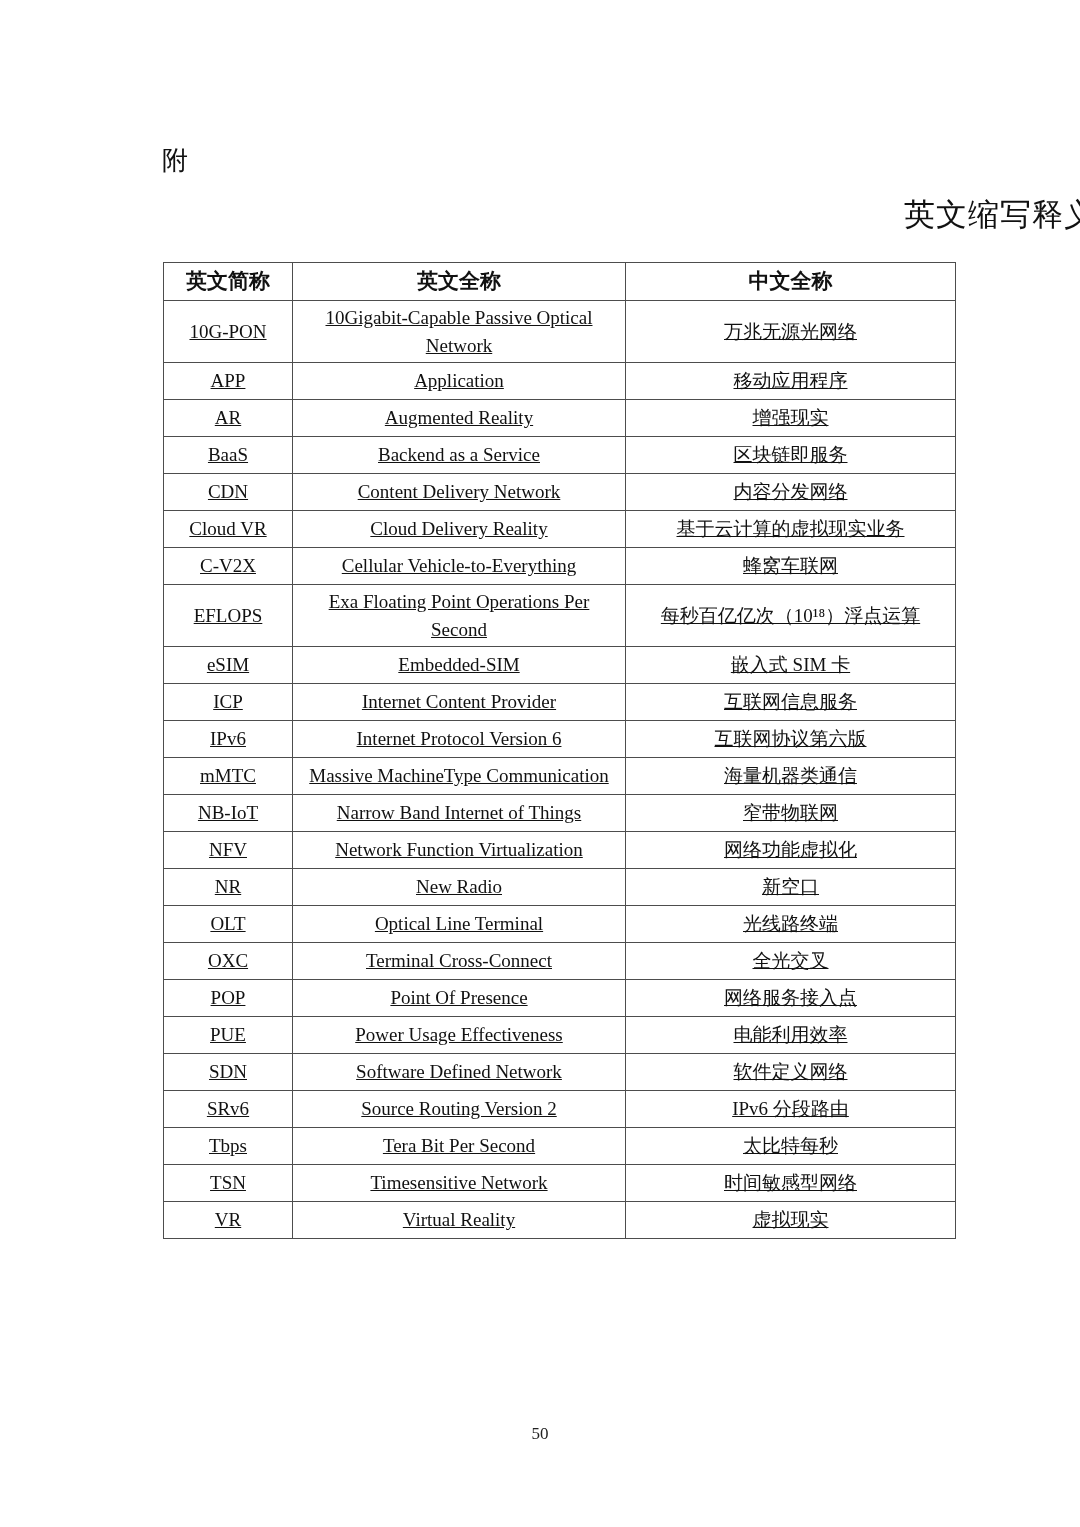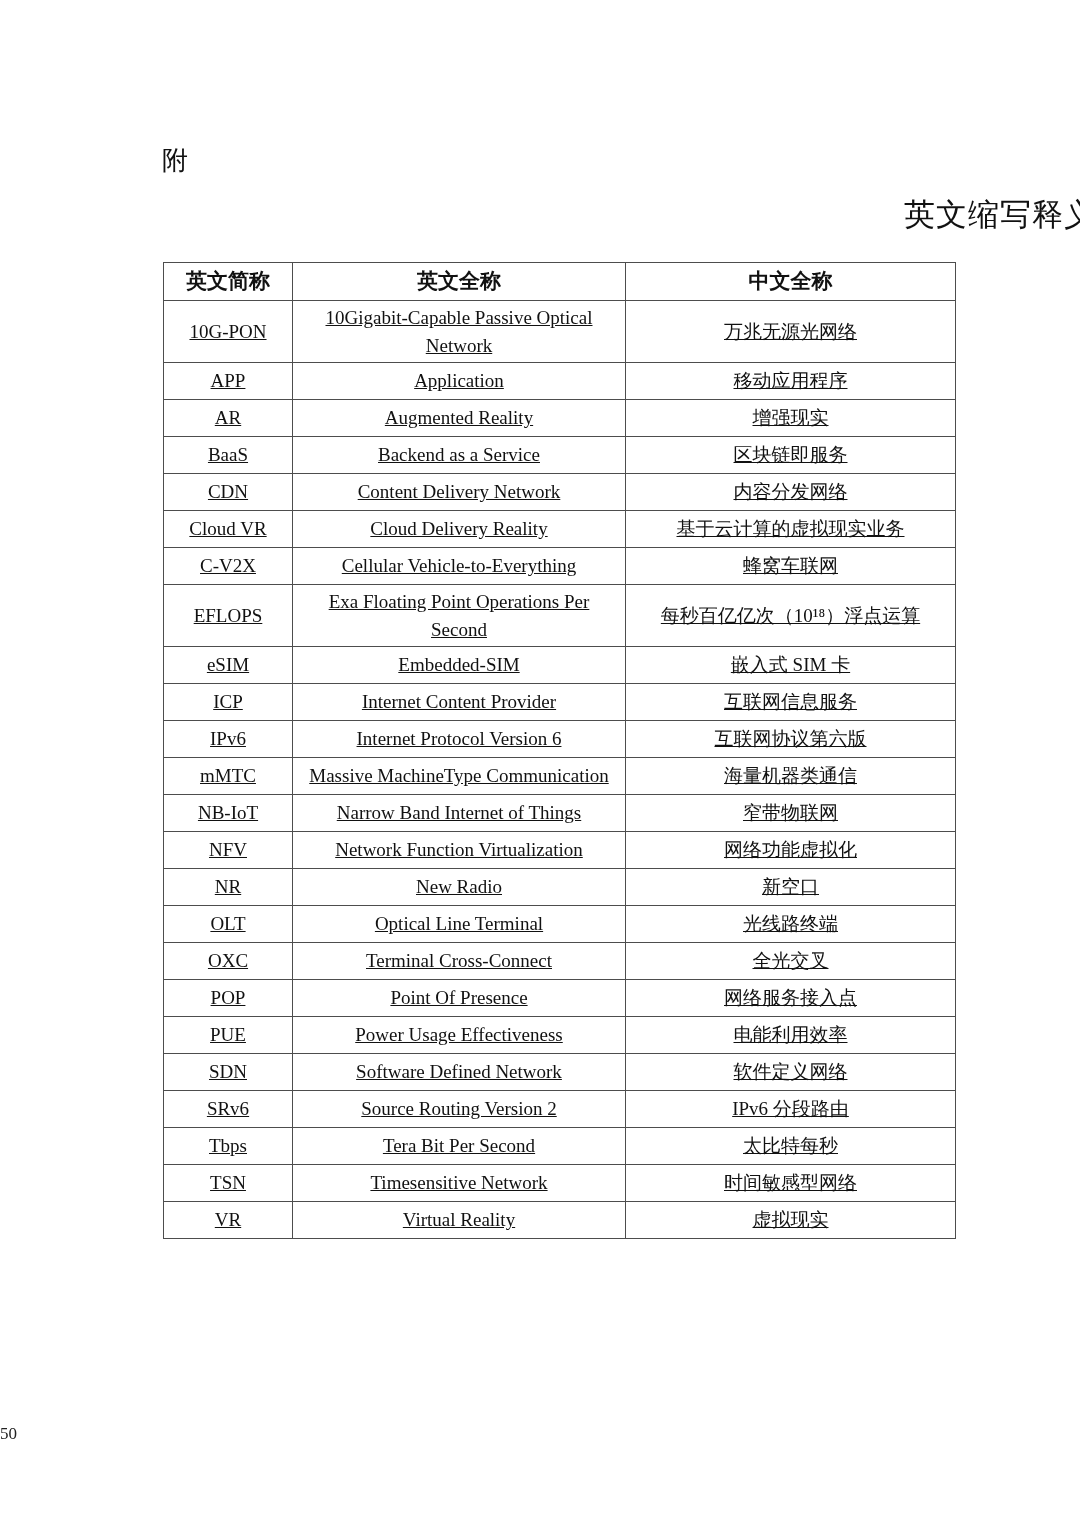--- a/index.html
+++ b/index.html
@@ -58,20 +58,21 @@
   .abbr-table td {
     font-size: 19px;
     font-weight: normal;
   }
   .abbr-table tbody tr { height: 37px; text-decoration: underline; }
   .page-number {
     position: absolute;
     left: 0;
     top: 1424px;
     width: 100%;
+    text-align: center;
     font-size: 17px;
     color: #222;
   }
 </style>
 </head>
 <body>
 
 <div class="page">
 
   <div class="appendix-label">附</div>

